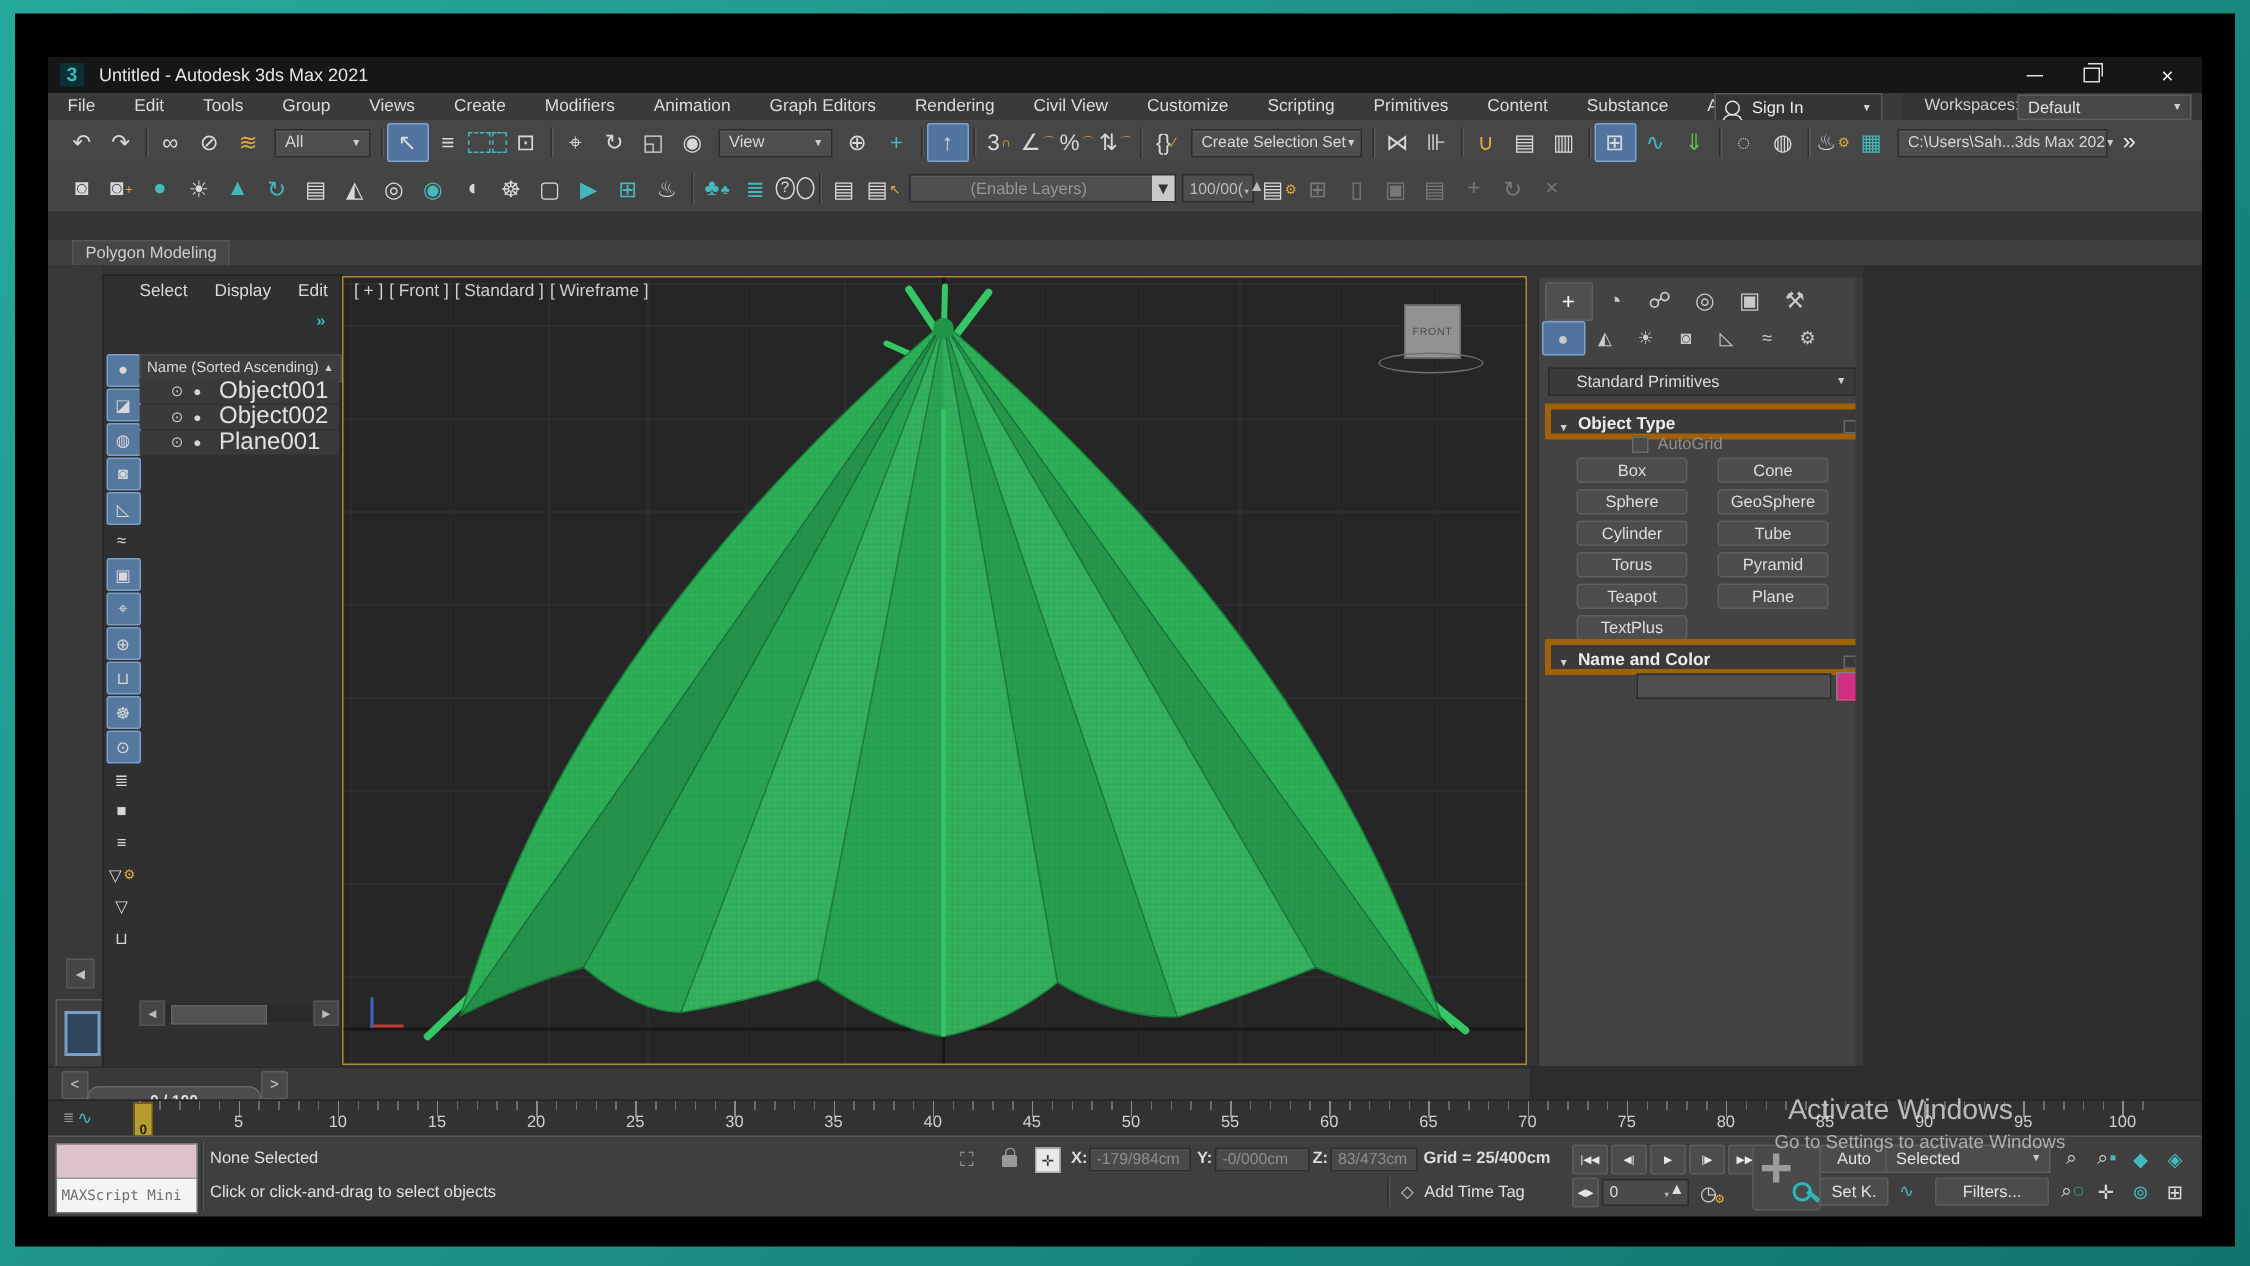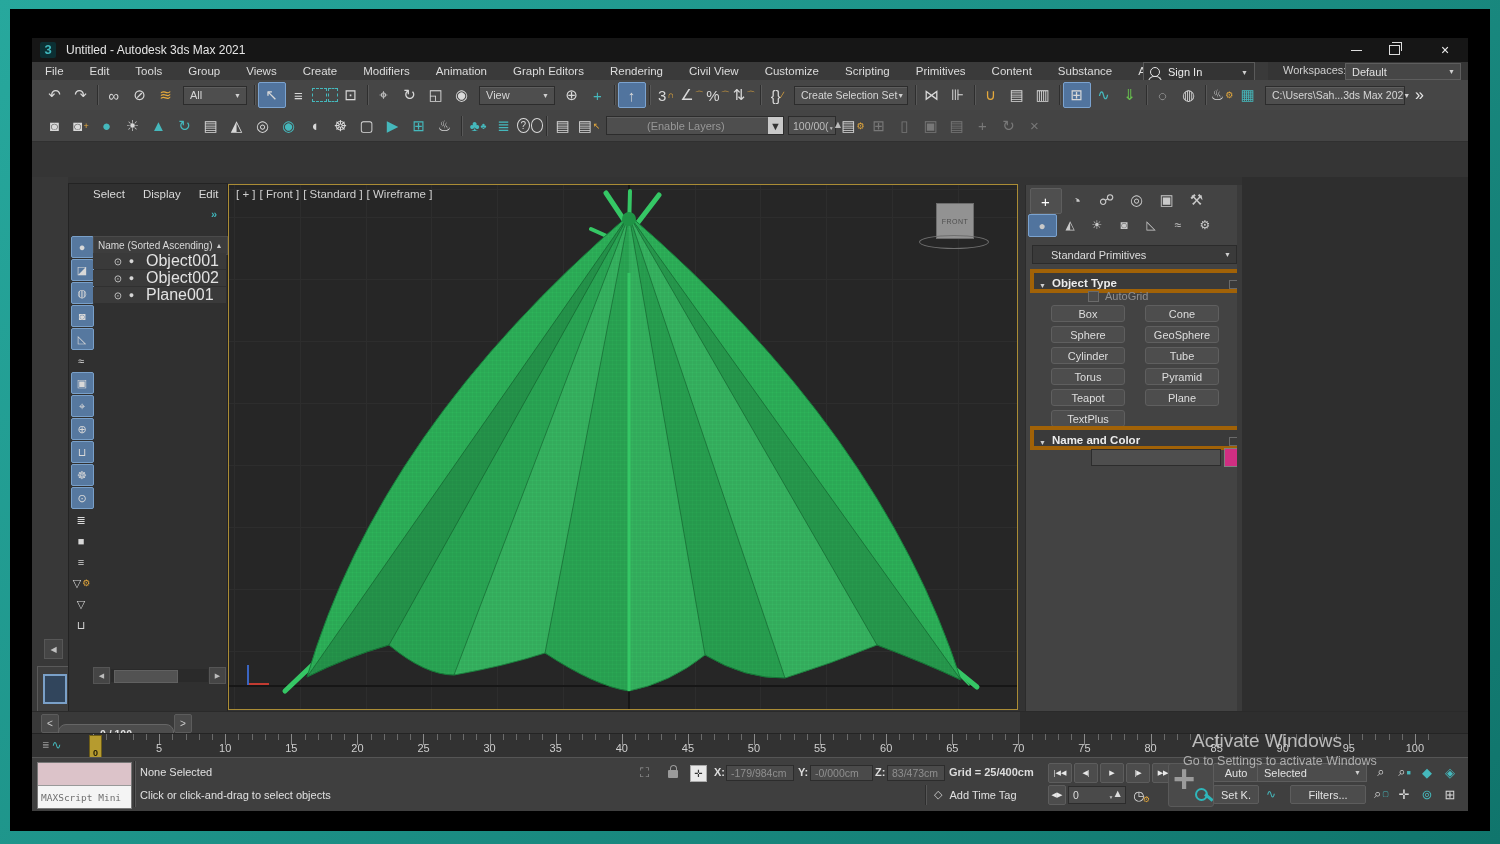--- a/index.html
+++ b/index.html
@@ -609,20 +609,23 @@
           <i>↻</i>
           <i class="acc"></i>
         </span>
         <span class="ic dim">
           <i>×</i>
           <i class="acc"></i>
         </span>
       </div>
   </div>
 
+  <div class="ribbonpanel">
+    <span class="rpanel-label">Polygon Modeling</span>
+  </div>
 
   <div class="content">
 
     <div class="leftdock">
       <div class="collapse-btn">
           <span>◀</span>
         </div>
       <div class="dock-thumb">
           <b></b>
         </div>

